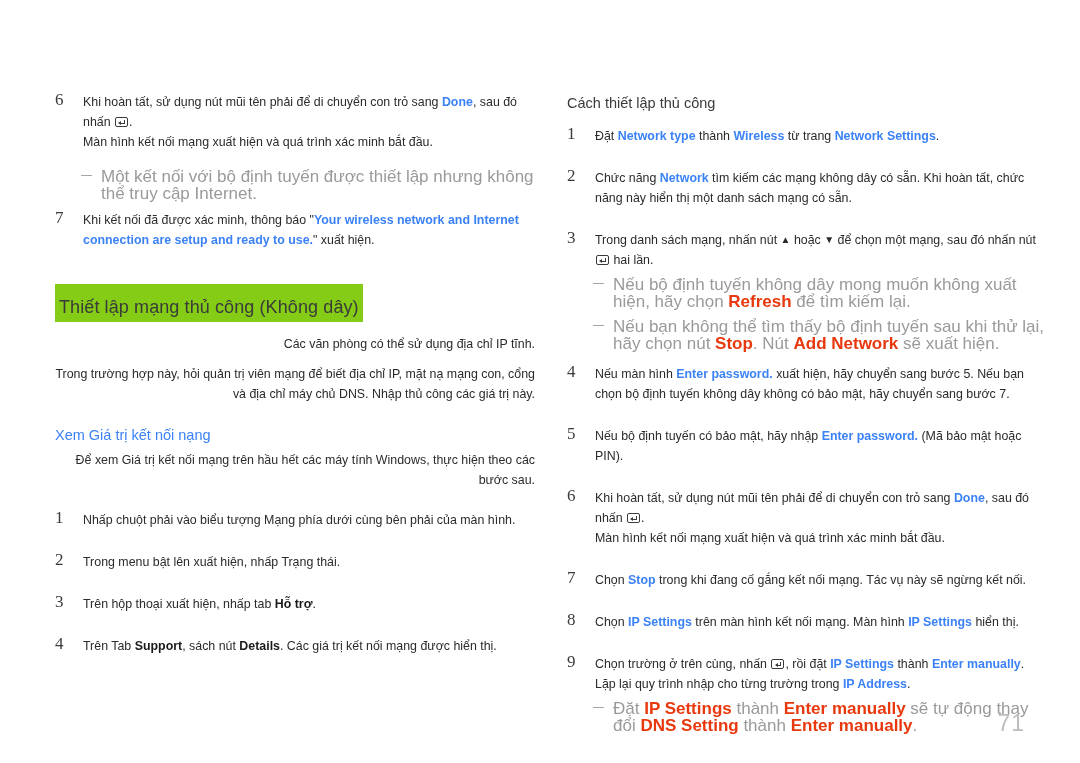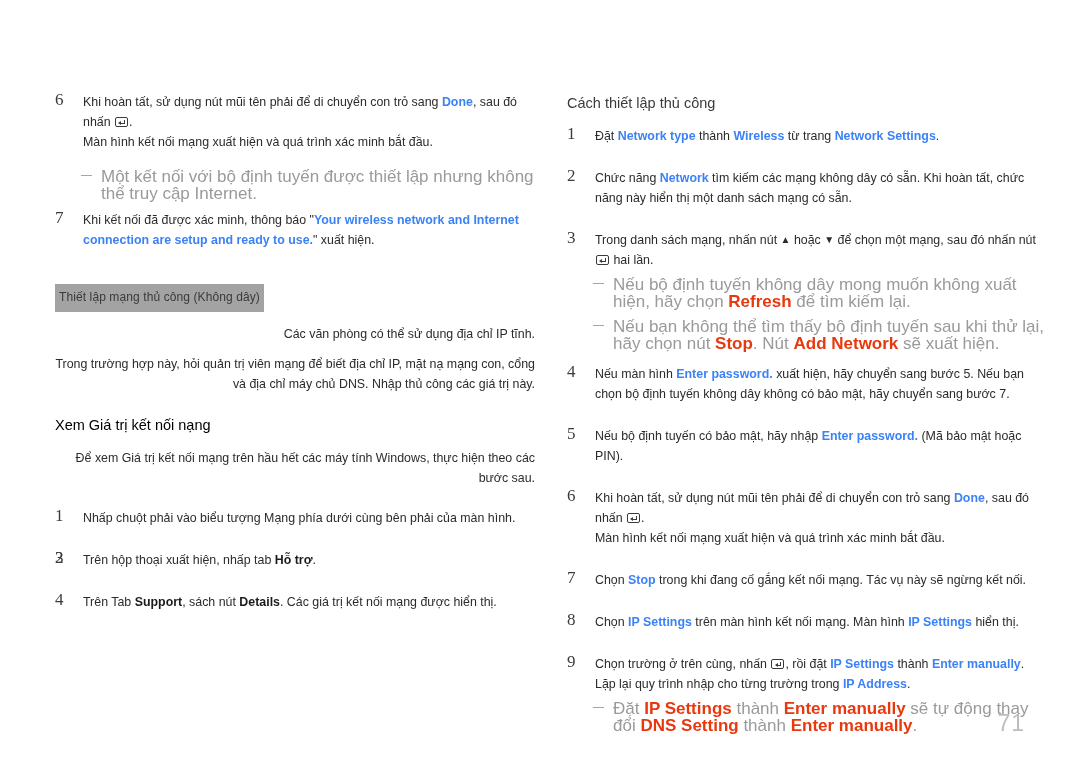--- a/index.html
+++ b/index.html
@@ -84,35 +84,35 @@
     top: 7px;
     left: 0;
     width: 11px;
     height: 1.4px;
     background: #a6a6a6;
   }
 
   
   .h-highlight {
     display: inline-block;
-    font-size: 12px;
+    font-size: 18px;
     line-height: 25px;
     color: #3a3a3a;
-    background: #a3a3a3;
-    padding: 1px 4px 2px 4px;
+    background: #84cc16;
+    padding: 11px 4px 2px 4px;
     margin: 18px 0 12px 0;
     font-weight: 400;
     letter-spacing: 0.1px;
   }
   .h-sub {
     font-size: 14.5px;
     line-height: 22px;
-    color: #000000;
+    color: #3b82f6;
     font-weight: 400;
-    margin: 20px 0 12px 0;
+    margin: 20px 0 4px 0;
   }
   .h-col {
     font-size: 14.5px;
     line-height: 22px;
     color: #3a3a3a;
     font-weight: 400;
     margin: 0 0 12px 0;
   }
 
   
@@ -213,20 +213,21 @@
 
     <p class="para" style="margin-bottom:20px;">Để xem Giá trị kết nối mạng trên hầu hết các máy tính Windows, thực hiện theo các bước sau.</p>
 
     <div class="step loose">
       <span class="num">1</span>
       <span>Nhấp chuột phải vào biểu tượng Mạng phía dưới cùng bên phải của màn hình.</span>
     </div>
 
     <div class="step loose">
       <span class="num">2</span>
+      <span>Trong menu bật lên xuất hiện, nhấp Trạng thái.</span>
     </div>
 
     <div class="step loose">
       <span class="num">3</span>
       <span><span>Trên hộp thoại xuất hiện, nhấp tab </span><span class="bold">Hỗ trợ</span><span>.</span></span>
     </div>
 
     <div class="step loose">
       <span class="num">4</span>
       <span><span>Trên Tab </span><span class="bold">Support</span><span>, sách nút </span><span class="bold">Details</span><span>. Các giá trị kết nối mạng được hiển thị.</span></span>

